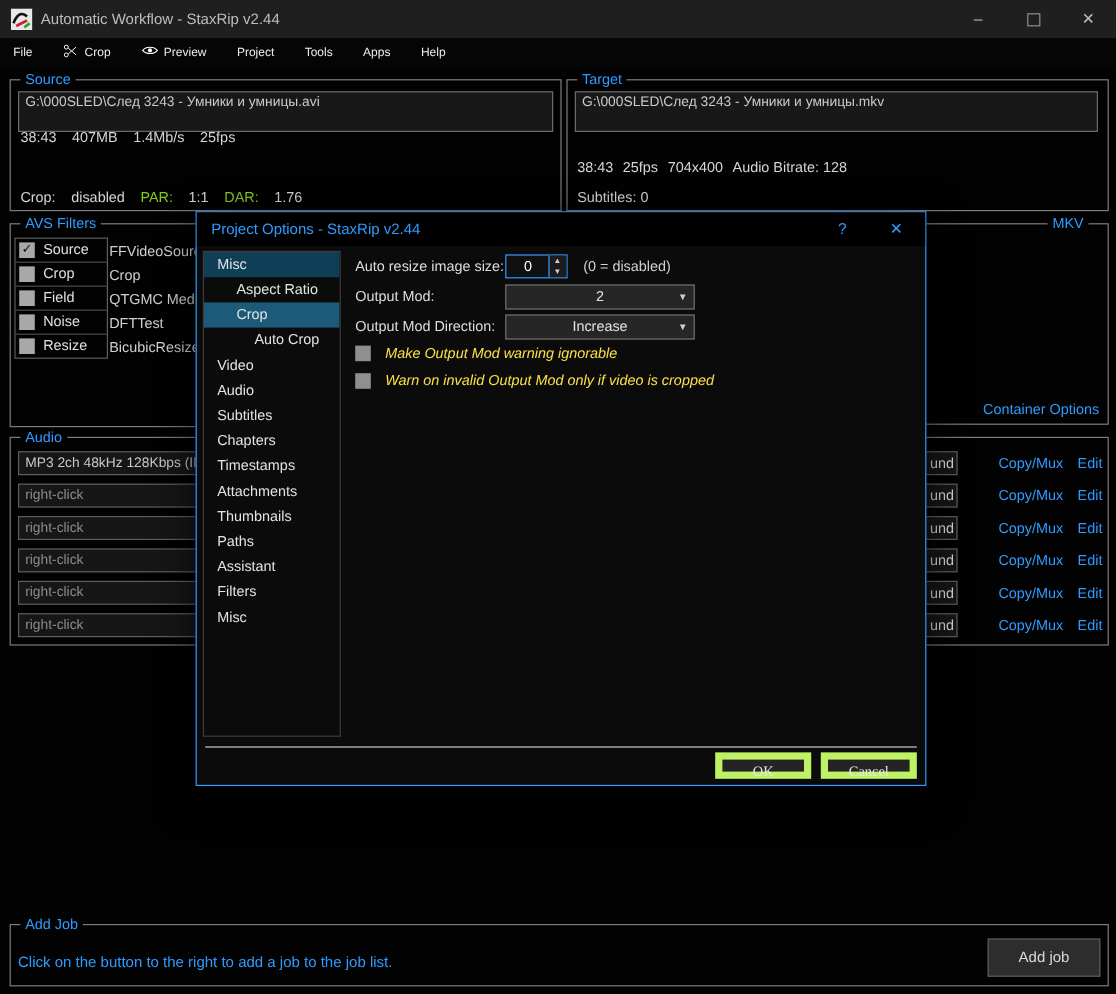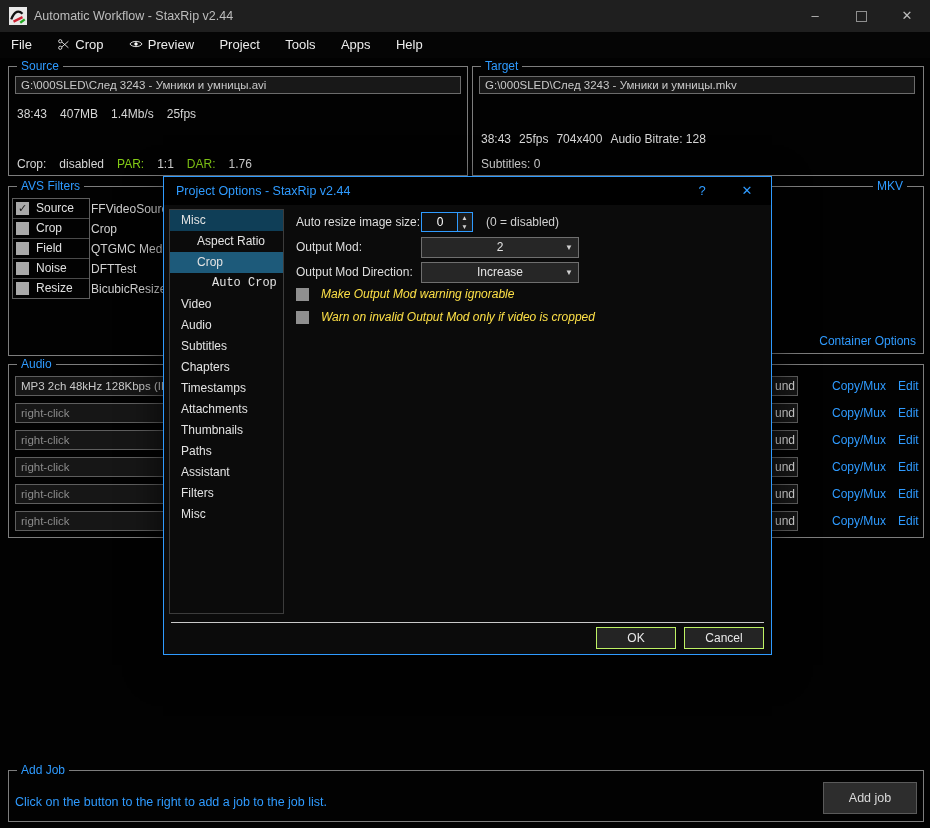--- a/index.html
+++ b/index.html
@@ -10,29 +10,29 @@
   }
   
   .titlebar {position:absolute; left:0; top:0; width:930px; height:32px; background:#1f1f1f;}
   .appicon {position:absolute; left:9px; top:7px; width:18px; height:18px;}
   .wtitle {position:absolute; left:34px; top:0; line-height:32px; font-size:12.5px; color:#bdbdbd; white-space:nowrap;}
   .winbtn {position:absolute; top:0; width:46px; height:32px; text-align:center; line-height:32px; color:#bdbdbd; font-size:13px; cursor:default;}
   .winbtn.min {right:92px;} .winbtn.max {right:46px;} .winbtn.close {right:0;}
   .maxbox {display:inline-block; width:9px; height:9px; border:1px solid #8f8f8f; vertical-align:middle;}
   
   .menubar {position:absolute; left:0; top:32px; width:930px; height:26px; background:#050505;}
-  .mi {display:inline-block; padding:0 11px; line-height:26px; color:#ececec; font-size:13px; white-space:nowrap;}
+  .mi {display:inline-block; padding:0 11px; line-height:26px; color:#ececec; font-size:10px; white-space:nowrap;}
   .micon {display:inline-block; margin-right:5px; vertical-align:-2px;}
   
   .gb {position:absolute; border:1px solid #7d7d7d;}
   .gbl {position:absolute; top:-8px; left:8px; padding:0 4px; background:#020202; color:#2f9bff; font-size:12px; line-height:14px; white-space:nowrap;}
   .gbl.right {left:auto; right:16px;margin-left:25px;}
   #source-box {left:8px; top:66px; width:458px; height:108px;}
   #target-box {left:472px; top:66px; width:450px; height:108px;}
-  .pathfield {position:absolute; left:6px; top:9px; height:18px; background:#181818; border:1px solid #6b6b6b; color:#c9c9c9; font-size:11.5px; line-height:16px; padding:0 5px; white-space:nowrap; overflow:hidden; box-sizing:border-box;}
+  .pathfield {position:absolute; left:6px; top:9px; height:34px; background:#181818; border:1px solid #6b6b6b; color:#c9c9c9; font-size:11.5px; line-height:16px; padding:0 5px; white-space:nowrap; overflow:hidden; box-sizing:border-box;}
   #source-box .pathfield {width:446px;}
   #target-box .pathfield {width:436px;}
   .stats {position:absolute; left:8px; height:16px; line-height:16px; white-space:nowrap; color:#d6d6d6;}
   .s1 {top:39px;} .s2 {top:64px;} .s3 {top:89px;}
   .tok {margin-right:13px;text-align:center;}
   .s2 .tok {margin-right:8px;}
   .accent {color:#84cc16;}
   
   #avs-box {left:8px; top:186px; width:458px; height:168px;}
   .avs-grid {position:absolute; left:3px; top:11px; width:76px; border:1px solid #5e5e5e;}
@@ -58,36 +58,36 @@
   .addjob-hint {position:absolute; left:6px; top:24px; color:#2f9bff; font-size:12.5px; white-space:nowrap;}
   .addjob-btn {position:absolute; right:6px; top:11px; width:94px; height:32px; background:#2d2d2d; border:1px solid #5a5a5a; color:#d9d9d9; text-align:center; line-height:30px; box-sizing:border-box; font-size:12.5px;}
   
   #dialog {position:absolute; left:163px; top:176px; width:607px; height:477px; background:#0b0b0b; border:1px solid #2f9bff; box-shadow:0 10px 34px rgba(0,0,0,0.75); box-sizing:content-box;}
   .dlg-tb {position:absolute; left:0; top:0; right:0; height:28px; background:#000;}
   .dlg-title {position:absolute; left:12px; line-height:28px; color:#2f9bff; font-size:12.5px; white-space:nowrap;}
   .dlg-tbbtn {position:absolute; top:0; width:28px; height:28px; line-height:28px; text-align:center; color:#2f9bff; font-size:13px;}
   .dlg-help {right:55px;} .dlg-close {right:10px;}
   .dlg-nav {position:absolute; left:5px; top:32px; width:115px; height:405px; border:1px solid #3c3c3c; box-sizing:border-box; overflow:hidden; background:#0b0b0b;}
   .nav-item {height:21px; line-height:21px; color:#e3e3e3; font-size:12px; white-space:nowrap;}
-  .ind0 {padding-left:11px;} .ind1 {padding-left:27px;} .ind2 {padding-left:42px;font-family:Liberation Mono, monospace;}
+  .ind0 {padding-left:11px;} .ind1 {padding-left:27px;} .ind2 {padding-left:42px;}
   .nav-item.hl {background:#0f3e57;}
   .nav-item.sel {background:#1d5a7a;}
   .dlg-label {position:absolute; left:132px; color:#dedede; line-height:21px; white-space:nowrap;}
   .hint {position:absolute; left:322px; color:#d0d0d0; line-height:21px; white-space:nowrap;}
   .numctl {position:absolute; left:257px; top:35px; width:52px; height:20px; background:#101010; border:1px solid #2f9bff; box-sizing:border-box;}
   .numval {position:absolute; left:0; right:14px; top:0; text-align:center; line-height:18px; color:#ffffff;}
   .spin {position:absolute; right:0; top:0; width:14px; height:18px; border-left:1px solid #2f9bff; background:#1c1c1c;}
   .spin-up,.spin-dn {position:absolute; left:0; width:13px; height:9px; text-align:center; font-size:6.5px; color:#cfcfcf; line-height:9px;}
   .spin-up {top:0;} .spin-dn {bottom:0;}
   .combo {position:absolute; left:257px; width:158px; height:21px; background:#262626; border:1px solid #6f6f6f; box-sizing:border-box; text-align:center; line-height:19px; color:#e3e3e3;}
   .combo .arrow {position:absolute; right:5px; top:0; line-height:19px; font-size:8px; color:#cfcfcf;}
   .dlg-cb {position:absolute; left:132px; width:13px; height:13px; background:#8f8f8f;}
   .dlg-cb-label {position:absolute; left:157px; line-height:14px; color:#fde047; white-space:nowrap;font-style:italic;}
   .dlg-sep {position:absolute; left:7px; right:7px; top:445px; height:1px; background:#c9c9c9;}
-  .dlg-pushbtn {position:absolute; top:450px; width:80px; height:22px; background:#242424; border:1px solid #bef264; box-sizing:border-box; text-align:center; line-height:20px; color:#e8e8e8; font-size:12px;}
+  .dlg-pushbtn {position:absolute; top:450px; width:80px; height:22px; background:#242424; border:6px solid #bef264; box-sizing:border-box; text-align:center; line-height:20px; color:#e8e8e8; font-size:12px;font-family:Liberation Serif, serif;}
   #ok-btn {left:432px;} #cancel-btn {left:520px;}
 </style>
 </head>
 <body>
 
 <div class="titlebar">
   <span class="appicon">
     <svg viewBox="0 0 16 16" width="18" height="18">
         <rect width="16" height="16" fill="#e8e8e8"></rect>
         <path d="M2 11 C5 3 9 3 12 6" stroke="#111" stroke-width="2" fill="none"></path>

